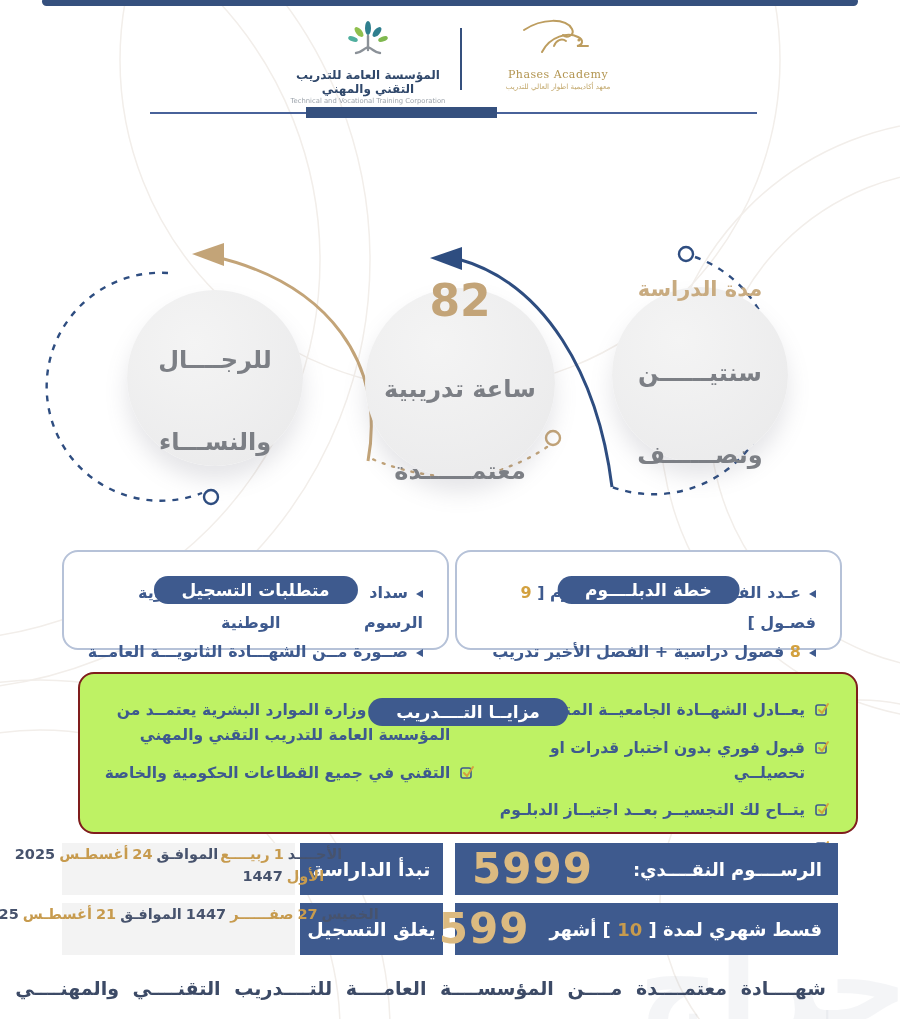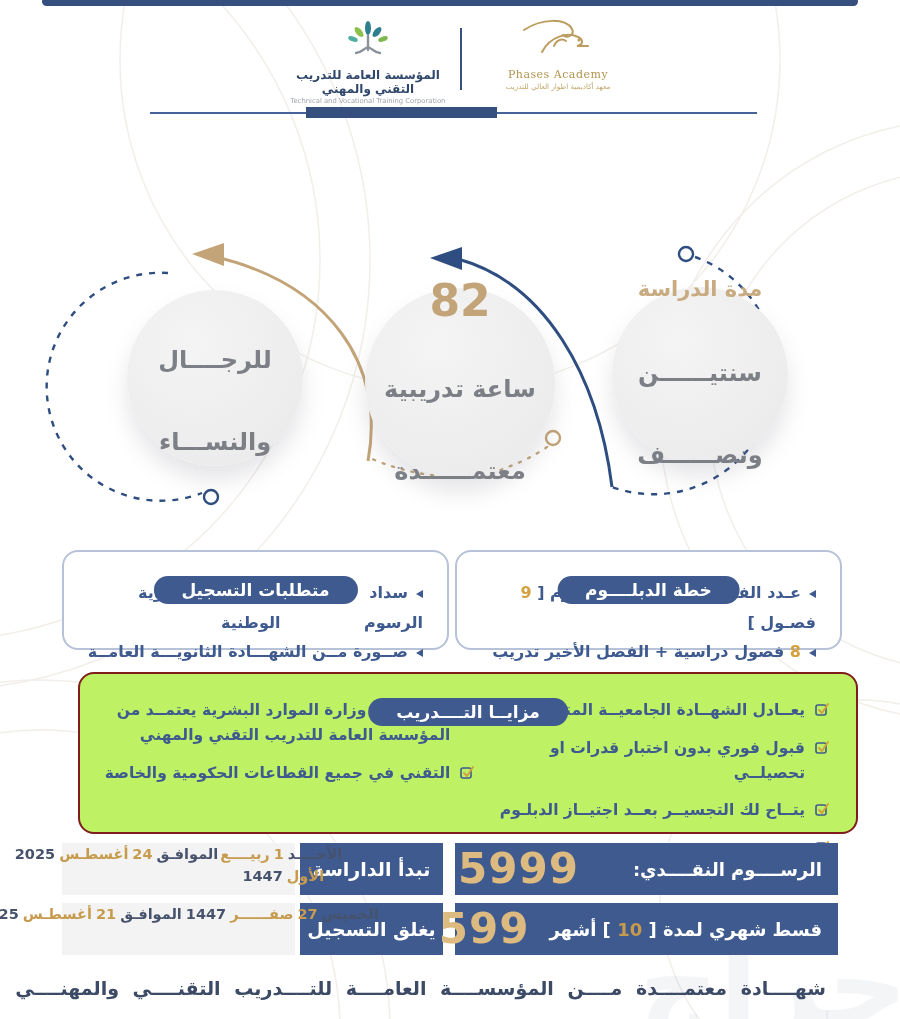--- a/index.html
+++ b/index.html
@@ -74,21 +74,21 @@
               font-size:14.5px;color:#47536d;line-height:1.55;}
   .date-line span{margin:0 2px;}
   .gold-d{color:#c79b4e;}
   
   .fee-bar{position:absolute;left:455px;width:383px;height:52px;background:#3e5a8e;display:flex;
            direction:rtl;align-items:center;padding:0 16px;box-sizing:border-box;gap:10px;z-index:2;}
   .fee1{top:843px;}
   .fee2{top:903px;}
   .fee-label{color:#fff;font-weight:bold;font-size:18px;white-space:nowrap;}
   .fee-amount{color:#dcba80;font-weight:bold;font-size:42px;line-height:1;letter-spacing:1px;}
-  .fee1 .fee-amount{margin-right:44px;}
+  .fee1 .fee-amount{margin-right:30px;}
   .fee2 .fee-amount{margin-right:10px;}
   
   .footer{position:absolute;left:62px;top:964px;width:776px;display:flex;direction:rtl;
           align-items:center;gap:12px;z-index:2;}
   .footer-text{flex:1;color:#3c4a66;font-weight:bold;font-size:19px;word-spacing:7px;
                white-space:nowrap;direction:rtl;}
 </style>
 </head>
 <body>
 

